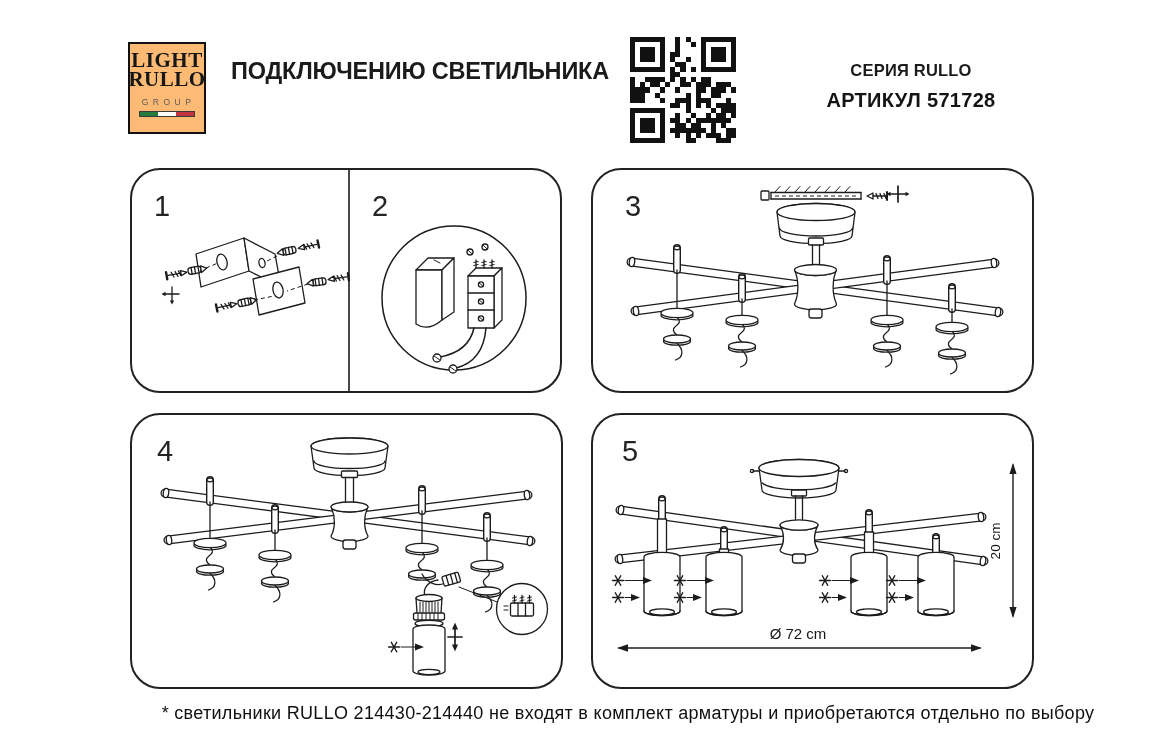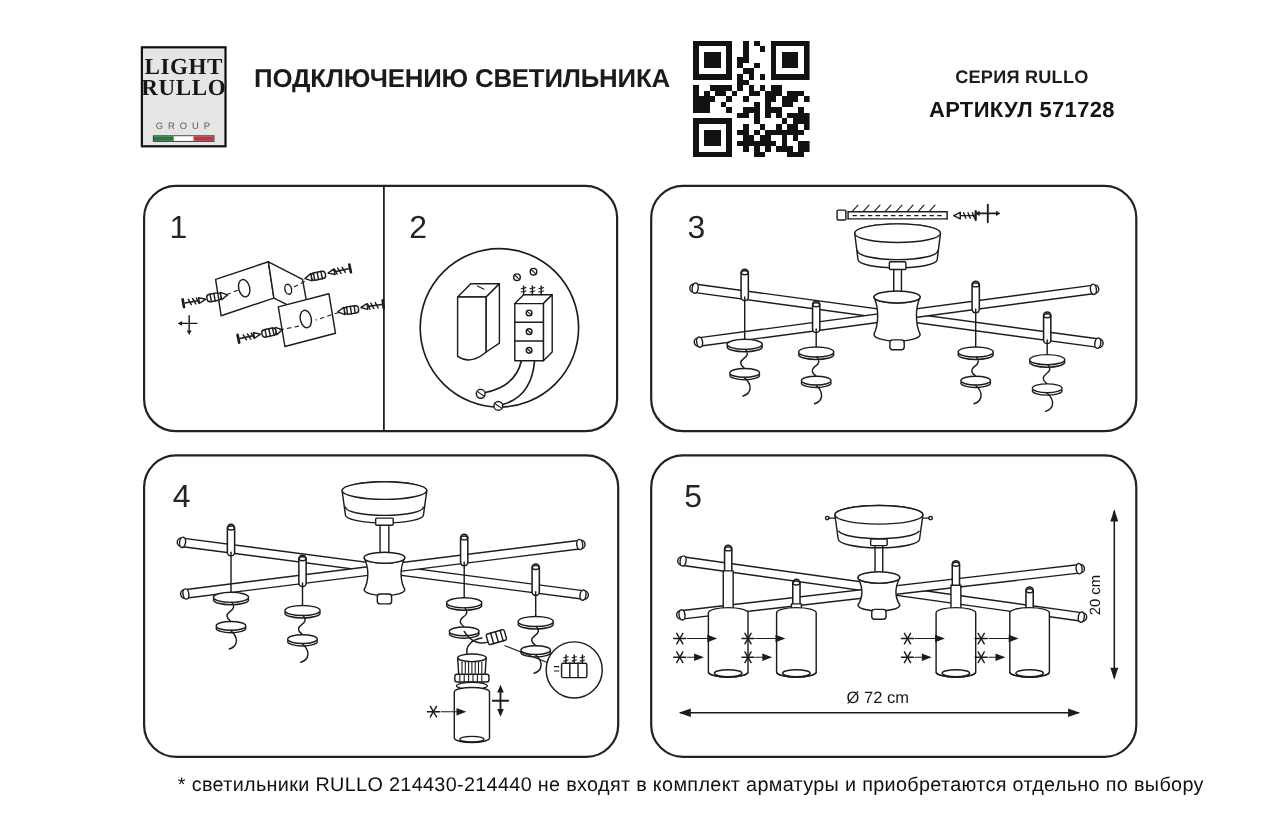--- a/index.html
+++ b/index.html
@@ -8,42 +8,42 @@
     --flag-red:#bf3343;
   }
   html,body{margin:0;padding:0;}
   body{
     width:1169px;height:750px;position:relative;background:#ffffff;
     font-family:"Liberation Sans",sans-serif;color:var(--ink);overflow:hidden;
   }
   
   .logo{
     position:absolute;left:128px;top:42px;width:78px;height:92px;
-    border:2px solid #111;box-sizing:border-box;background:#e5e5e5;
+    border:2px solid #111;box-sizing:border-box;background:#fdba74;
     display:flex;flex-direction:column;align-items:center;justify-content:flex-start;
     padding-top:7px;
   }
   .logo-word{
     font-family:"Liberation Serif",serif;font-weight:700;font-size:21px;
     line-height:19px;letter-spacing:0.5px;color:#161616;
   }
-  .logo-group{font-size:8.5px;letter-spacing:4.5px;color:#5a5a5a;margin-top:20px;text-indent:3px;}
+  .logo-group{font-size:8.5px;letter-spacing:4.5px;color:#5a5a5a;margin-top:8px;text-indent:3px;}
   .logo-flag{width:56px;height:6px;margin-top:4px;display:flex;border:1px solid #3a3a3a;box-sizing:border-box;}
   .fg{flex:1;background:var(--flag-green);}
   .fw{flex:1;background:#ffffff;}
   .fr{flex:1;background:var(--flag-red);}
 
   .title{
     position:absolute;left:231px;top:57px;width:400px;
     font-weight:700;font-size:23.5px;line-height:29px;letter-spacing:-0.2px;color:#1b1b1b;
   }
   .qr{position:absolute;left:630px;top:37px;width:106px;height:106px;}
   .qr svg{width:100%;height:100%;display:block;}
 
-  .series-block{position:absolute;left:825px;top:61px;width:208px;text-align:center;}
+  .series-block{position:absolute;left:807px;top:61px;width:208px;text-align:center;}
   .series-name{font-size:16.5px;font-weight:700;letter-spacing:0.2px;color:#1b1b1b;}
   .article{font-size:20px;font-weight:700;letter-spacing:0.3px;color:#141414;margin-top:9px;}
 
   
   .panel{
     position:absolute;border:2px solid #222;border-radius:30px;box-sizing:border-box;background:#fff;
   }
   #panel12{left:130px;top:168px;width:432px;height:225px;}
   #panel3 {left:591px;top:168px;width:443px;height:225px;}
   #panel4 {left:130px;top:413px;width:433px;height:276px;}

